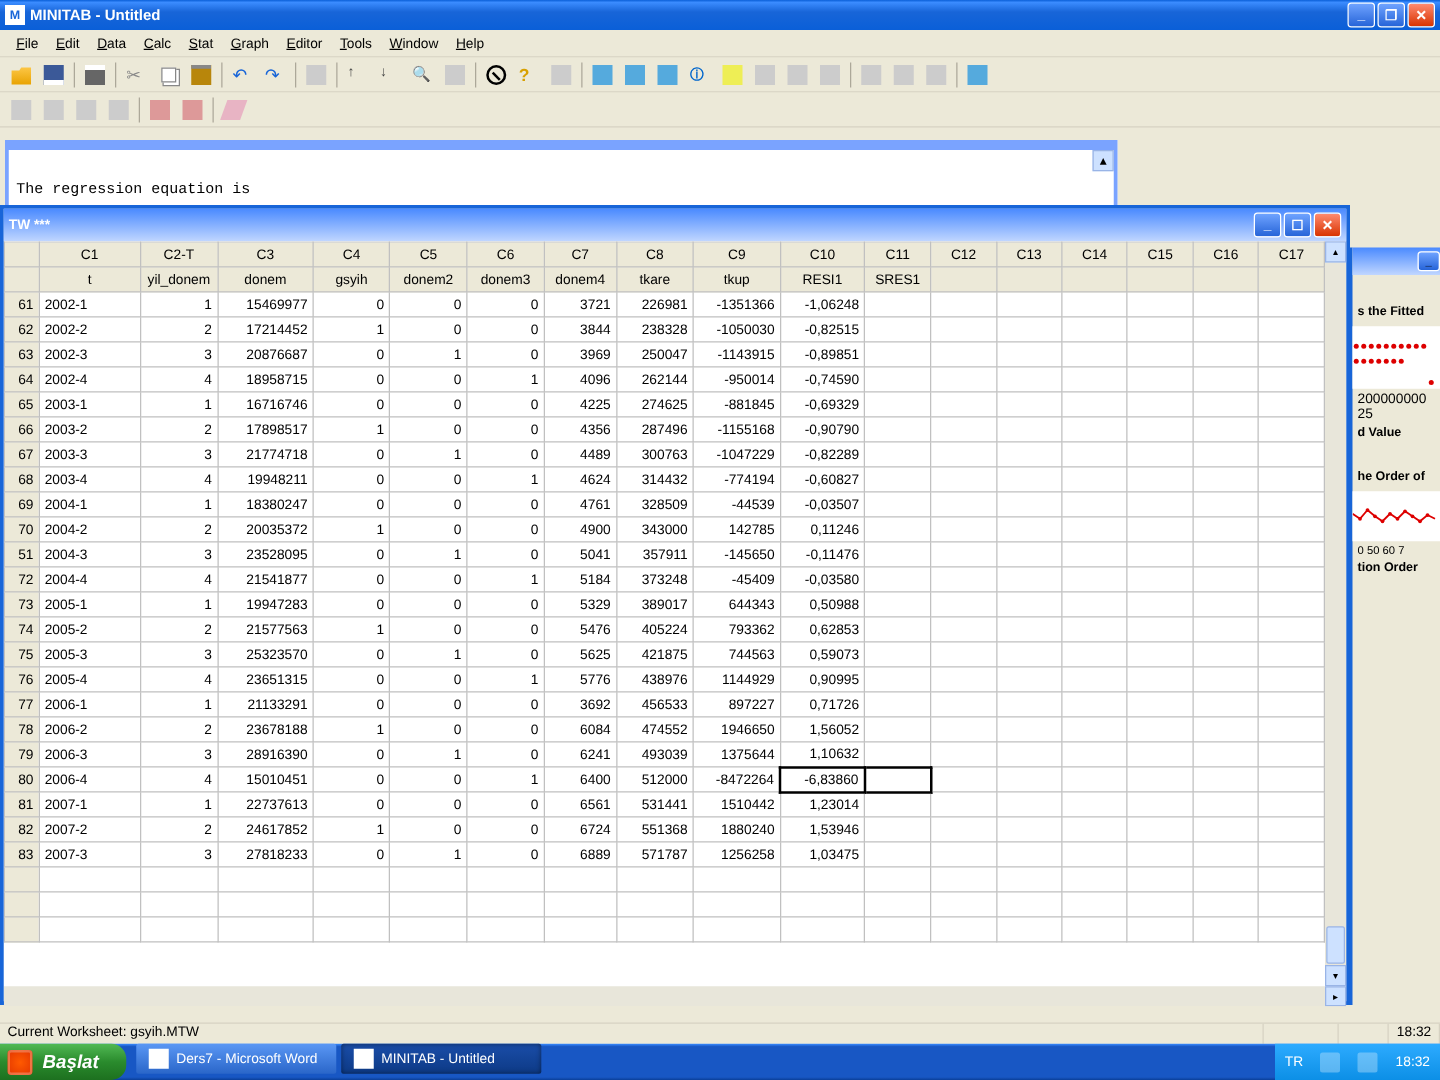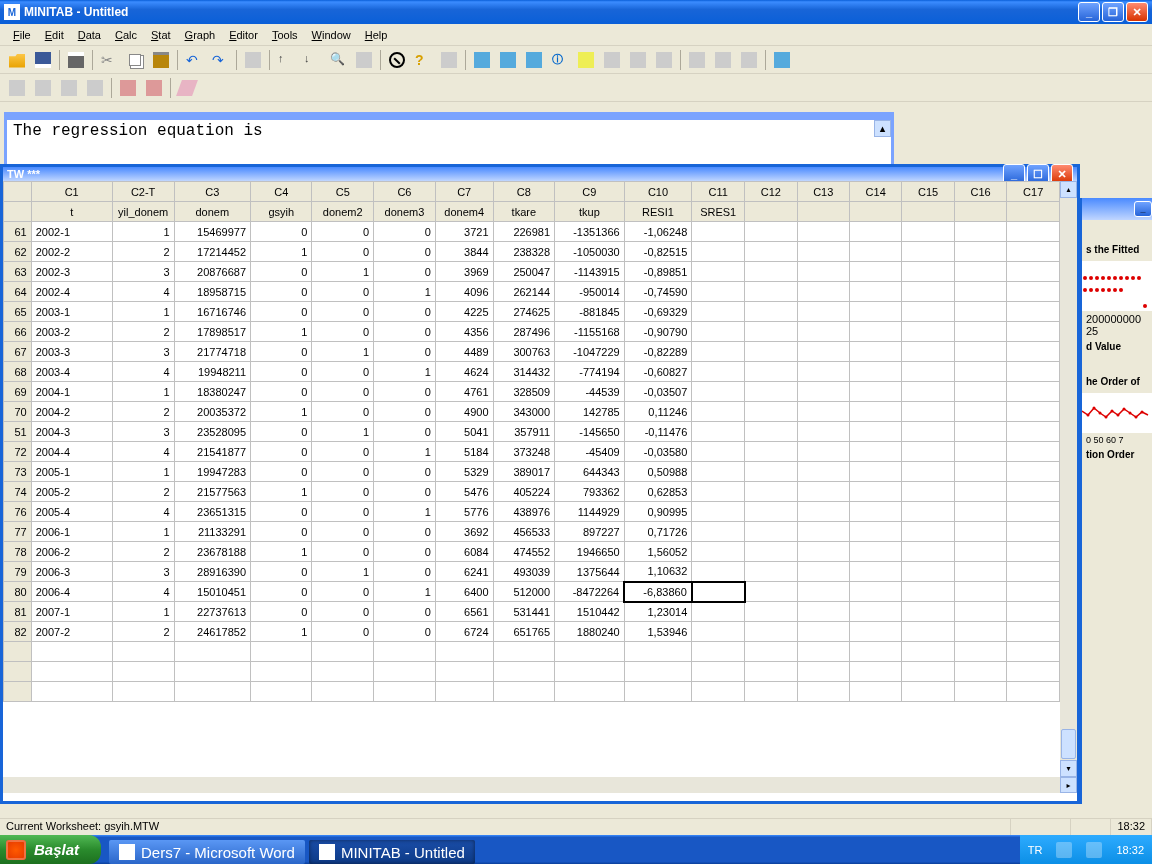--- a/index.html
+++ b/index.html
@@ -19,25 +19,25 @@
 .menuitem { padding:2px 7px; cursor:pointer; }
 
 
 .toolbar { height:28px; background:#ece9d8; display:flex; align-items:center; padding:0 4px; border-bottom:1px solid #d6d2c2; }
 .tool-btn { width:24px; height:22px; margin:0 1px; display:inline-flex; align-items:center; justify-content:center; cursor:pointer; border:1px solid transparent; }
 .tool-sep { width:1px; height:20px; background:#aca899; margin:0 3px; }
 
 
 .session-window { position:absolute; left:4px; top:112px; width:890px; height:56px; border:3px solid #7aa3ff; border-top-width:8px; background:#fff; }
 .session-scroll-btn { position:absolute; right:0; top:0; width:17px; height:17px; background:#cde1ff; border:1px solid #99b4e6; display:flex; align-items:center; justify-content:center; }
-.session-text { font-family:"Courier New",monospace; font-size:16px; padding:2px 6px 4px; }
+.session-text { font-family:"Courier New",monospace; font-size:12px; padding:24px 6px 4px; }
 
 
 .worksheet-window { position:absolute; left:0; top:164px; width:1080px; height:640px; background:#fff; border:3px solid #1865d8; }
-.ws-titlebar { height:14px; background:linear-gradient(to bottom,#4a8aff,#c0d6ff); color:#fff; display:flex; align-items:center; font-weight:bold; padding:0 4px; }
+.ws-titlebar { height:26px; background:linear-gradient(to bottom,#4a8aff,#c0d6ff); color:#fff; display:flex; align-items:center; font-weight:bold; padding:0 4px; }
 .ws-titlebar .spacer { flex:1; }
 .ws-body { position:relative; height:calc(100% - 22px); overflow:hidden; }
 
 
 .grid { position:absolute; left:0; top:0; right:17px; bottom:16px; overflow:hidden; background:#fff; }
 table.data { border-collapse:collapse; table-layout:fixed; }
 table.data th, table.data td { border:1px solid #c0c0c0; height:20px; font-size:11px; background:#fff; }
 table.data th { background:#ece9d8; font-weight:normal; text-align:center; padding:0 4px; }
 table.data th.rowhead { width:28px; }
 table.data td.rownum { background:#ece9d8; text-align:right; padding-right:4px; width:28px; }
@@ -61,24 +61,24 @@
 .chart-strip .dot { width:4px; height:4px; border-radius:50%; background:#dd0000; display:inline-block; margin:1px; }
 .chart-strip .line-plot { height:40px; }
 .chart-strip svg { display:block; }
 
 
 .statusbar { position:absolute; left:0; right:0; bottom:29px; height:17px; background:#ece9d8; border-top:1px solid #d6d2c2; display:flex; font-size:11px; }
 .statusbar .panel { padding:1px 6px; border-right:1px solid #d6d2c2; }
 .statusbar .flex { flex:1; }
 
 
-.taskbar { position:absolute; left:0; right:0; bottom:0; height:29px; background:linear-gradient(to bottom,#3b8cff,#1857c4 8%,#1857c4 92%,#0a3f99); display:flex; align-items:flex-end; }
+.taskbar { position:absolute; left:0; right:0; bottom:0; height:29px; background:linear-gradient(to bottom,#3b8cff,#1857c4 8%,#1857c4 92%,#0a3f99); display:flex; align-items:flex-start; }
 .start-btn { height:29px; background:linear-gradient(to bottom,#51b954,#2a8b2d 50%,#1d701f); color:#fff; font-weight:bold; font-style:italic; font-size:15px; padding:0 22px 0 34px; border-radius:0 12px 12px 0; display:flex; align-items:center; position:relative; }
 .start-btn::before { content:""; position:absolute; left:6px; top:5px; width:20px; height:20px; background:radial-gradient(#ff5a00,#e03300); border-radius:3px; box-shadow:inset 0 0 0 2px #fff4; }
-.task-item { height:24px; background:linear-gradient(#5a97f4,#2a66c9); color:#fff; margin:0 2px; padding:0 10px; display:flex; align-items:center; cursor:pointer; border-radius:2px; font-size:15px; min-width:160px; }
+.task-item { height:24px; background:linear-gradient(#5a97f4,#2a66c9); color:#fff; margin:0 2px; padding:0 10px; display:flex; align-items:center; cursor:pointer; border-radius:2px; font-size:11px; min-width:160px; }
 .task-item.active { background:linear-gradient(#1a4da8,#0d3a86); box-shadow:inset 0 0 4px rgba(0,0,0,0.5); }
 .task-item .ticon { width:16px; height:16px; margin-right:6px; background:#fff; }
 .tray { margin-left:auto; height:29px; background:linear-gradient(#2dabff,#0c8fe6); display:flex; align-items:center; padding:0 8px; color:#fff; font-size:11px; gap:14px; }
 .tray .ticon-small { width:16px; height:16px; background:rgba(255,255,255,0.3); border-radius:2px; }
 
 
 .ico { width:16px; height:16px; display:inline-block; }
 .ico-open { background:linear-gradient(#ffcb4f,#e8a200); clip-path:polygon(0 30%,40% 30%,50% 15%,100% 15%,100% 100%,0 100%); }
 .ico-save { background:#3b5998; box-shadow:inset 0 -4px #fff; }
 .ico-print { background:#666; box-shadow:inset 0 4px #fff; }
@@ -596,20 +596,40 @@
               <td class="num">0,62853</td>
               <td class="num"></td>
               <td class="num"></td>
               <td class="num"></td>
               <td class="num"></td>
               <td class="num"></td>
               <td class="num"></td>
               <td class="num"></td>
             </tr>
             <tr>
+              <td class="rownum">75</td>
+              <td class="txt">2005-3</td>
+              <td class="num">3</td>
+              <td class="num">25323570</td>
+              <td class="num">0</td>
+              <td class="num">1</td>
+              <td class="num">0</td>
+              <td class="num">5625</td>
+              <td class="num">421875</td>
+              <td class="num">744563</td>
+              <td class="num">0,59073</td>
+              <td class="num"></td>
+              <td class="num"></td>
+              <td class="num"></td>
+              <td class="num"></td>
+              <td class="num"></td>
+              <td class="num"></td>
+              <td class="num"></td>
+            </tr>
+            <tr>
               <td class="rownum">76</td>
               <td class="txt">2005-4</td>
               <td class="num">4</td>
               <td class="num">23651315</td>
               <td class="num">0</td>
               <td class="num">0</td>
               <td class="num">1</td>
               <td class="num">5776</td>
               <td class="num">438976</td>
               <td class="num">1144929</td>
@@ -724,23 +744,43 @@
             </tr>
             <tr>
               <td class="rownum">82</td>
               <td class="txt">2007-2</td>
               <td class="num">2</td>
               <td class="num">24617852</td>
               <td class="num">1</td>
               <td class="num">0</td>
               <td class="num">0</td>
               <td class="num">6724</td>
-              <td class="num">651765</td>
+              <td class="num">551368</td>
               <td class="num">1880240</td>
               <td class="num">1,53946</td>
+              <td class="num"></td>
+              <td class="num"></td>
+              <td class="num"></td>
+              <td class="num"></td>
+              <td class="num"></td>
+              <td class="num"></td>
+              <td class="num"></td>
+            </tr>
+            <tr>
+              <td class="rownum">83</td>
+              <td class="txt">2007-3</td>
+              <td class="num">3</td>
+              <td class="num">27818233</td>
+              <td class="num">0</td>
+              <td class="num">1</td>
+              <td class="num">0</td>
+              <td class="num">6889</td>
+              <td class="num">571787</td>
+              <td class="num">1256258</td>
+              <td class="num">1,03475</td>
               <td class="num"></td>
               <td class="num"></td>
               <td class="num"></td>
               <td class="num"></td>
               <td class="num"></td>
               <td class="num"></td>
               <td class="num"></td>
             </tr>
             <tr>
               <td class="rownum"></td>

